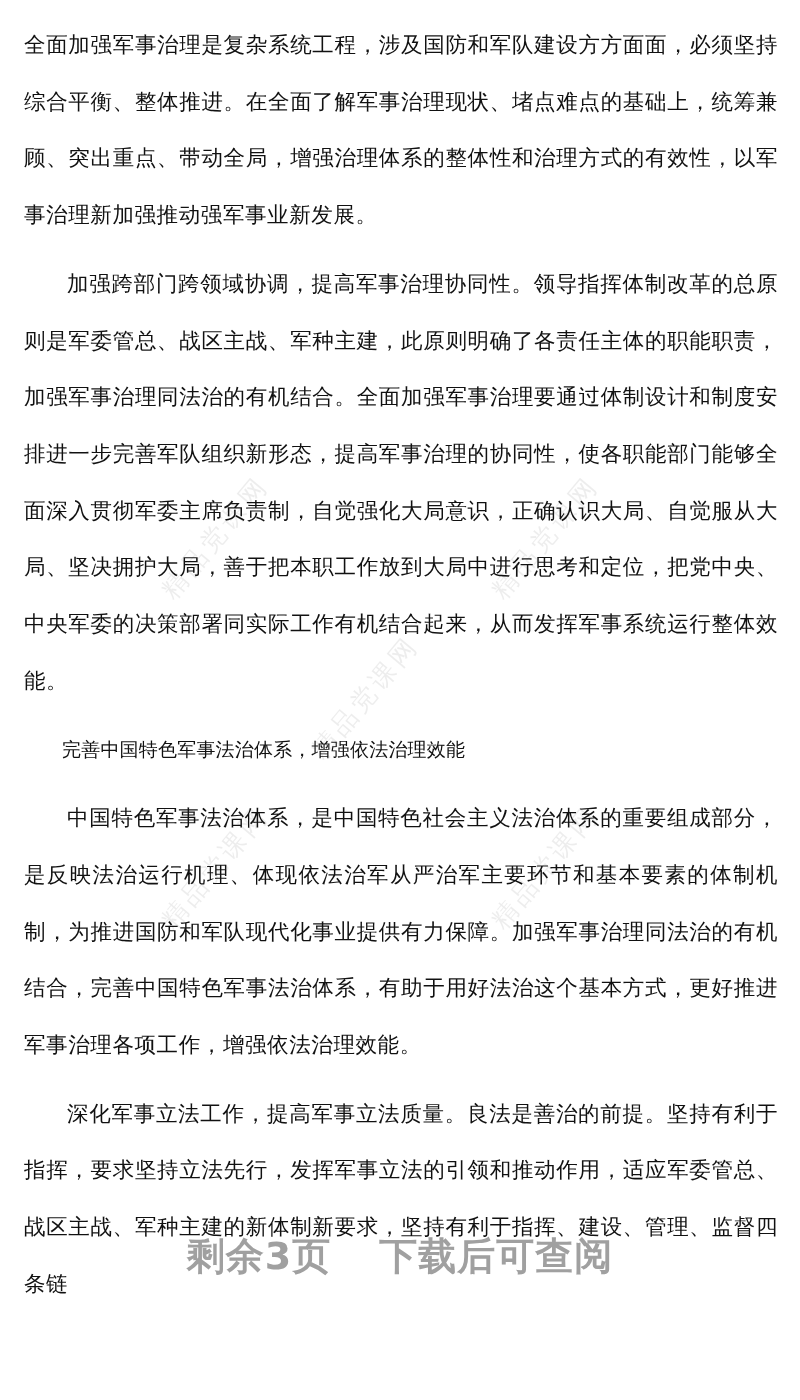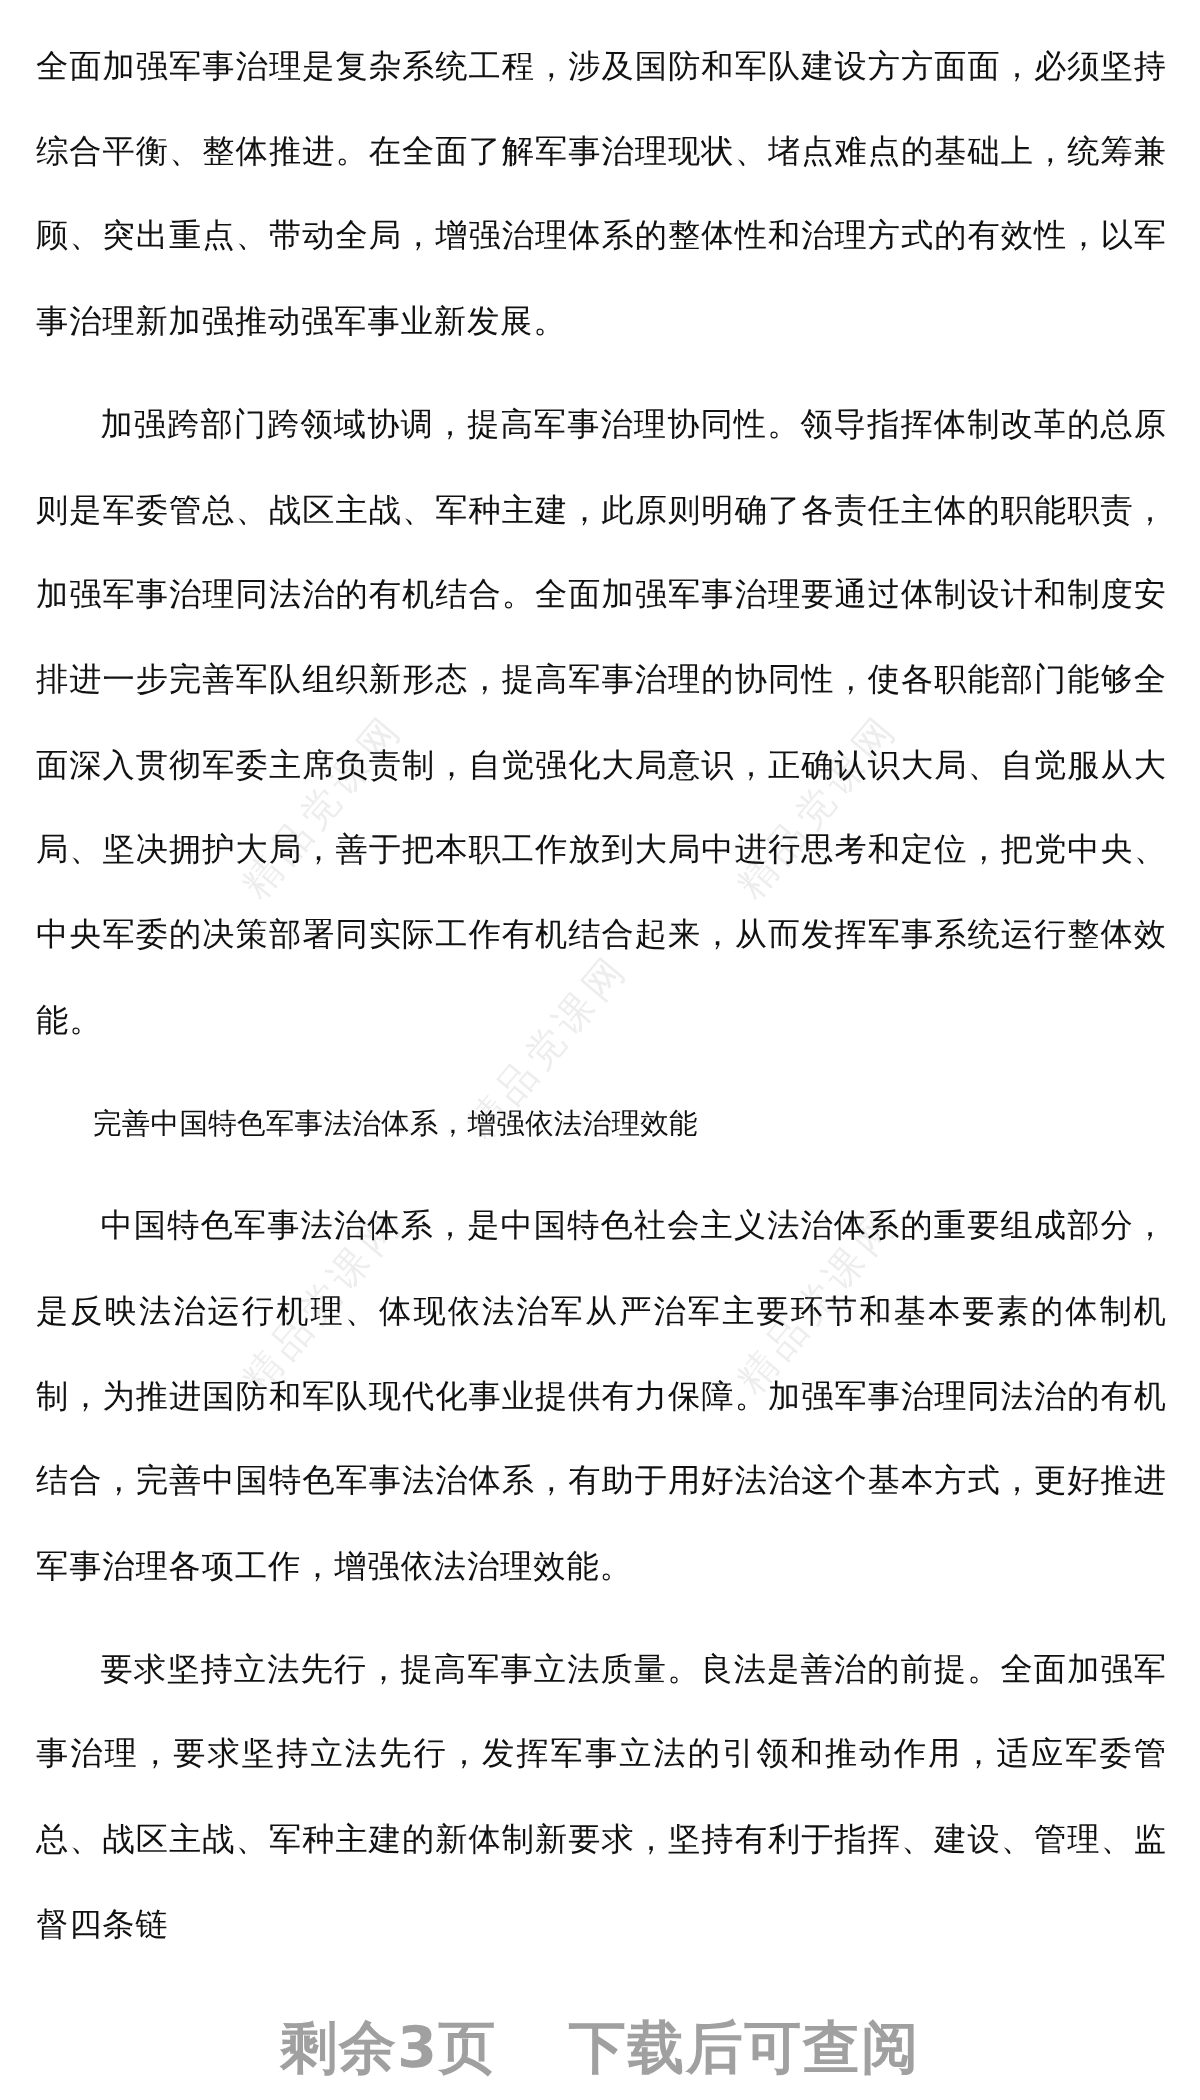--- a/index.html
+++ b/index.html
@@ -49,21 +49,21 @@
       transform: rotate(-50deg);
       white-space: nowrap;
       letter-spacing: 4px;
       pointer-events: none;
       user-select: none;
     }
     .more-banner {
       position: absolute;
       left: 0;
       width: 800px;
-      top: 1340px;
+      top: 1231px;
       text-align: center;
       font-size: 38px;
       font-weight: bold;
       color: #a0a0a0;
       letter-spacing: 1px;
     }
     .more-banner span {
       display: inline-block;
     }
     .more-banner .gap {
@@ -77,18 +77,18 @@
 <div class="watermark" style="left:470px; top:520px;">精品党课网</div>
 <div class="watermark" style="left:290px; top:680px;">精品党课网</div>
 <div class="watermark" style="left:140px; top:850px;">精品党课网</div>
 <div class="watermark" style="left:470px; top:850px;">精品党课网</div>
 
 <div class="page">
   <p class="para no-indent">全面加强军事治理是复杂系统工程，涉及国防和军队建设方方面面，必须坚持综合平衡、整体推进。在全面了解军事治理现状、堵点难点的基础上，统筹兼顾、突出重点、带动全局，增强治理体系的整体性和治理方式的有效性，以军事治理新加强推动强军事业新发展。</p>
   <p class="para">加强跨部门跨领域协调，提高军事治理协同性。领导指挥体制改革的总原则是军委管总、战区主战、军种主建，此原则明确了各责任主体的职能职责，加强军事治理同法治的有机结合。全面加强军事治理要通过体制设计和制度安排进一步完善军队组织新形态，提高军事治理的协同性，使各职能部门能够全面深入贯彻军委主席负责制，自觉强化大局意识，正确认识大局、自觉服从大局、坚决拥护大局，善于把本职工作放到大局中进行思考和定位，把党中央、中央军委的决策部署同实际工作有机结合起来，从而发挥军事系统运行整体效能。</p>
   <p class="heading">完善中国特色军事法治体系，增强依法治理效能</p>
   <p class="para">中国特色军事法治体系，是中国特色社会主义法治体系的重要组成部分，是反映法治运行机理、体现依法治军从严治军主要环节和基本要素的体制机制，为推进国防和军队现代化事业提供有力保障。加强军事治理同法治的有机结合，完善中国特色军事法治体系，有助于用好法治这个基本方式，更好推进军事治理各项工作，增强依法治理效能。</p>
-  <p class="para">要求坚持立法先行，提高军事立法质量。良法是善治的前提。全面加强军事治理，要求坚持立法先行，发挥军事立法的引领和推动作用，适应军委管总、战区主战、军种主建的新体制新要求，坚持有利于指挥、建设、管理、监督四条链</p>
+  <p class="para">深化军事立法工作，提高军事立法质量。良法是善治的前提。坚持有利于指挥，要求坚持立法先行，发挥军事立法的引领和推动作用，适应军委管总、战区主战、军种主建的新体制新要求，坚持有利于指挥、建设、管理、监督四条链</p>
 </div>
 
 <div class="more-banner">
   <span>剩余3页</span><span class="gap"></span><span>下载后可查阅</span>
 </div>
 
 </body></html>

